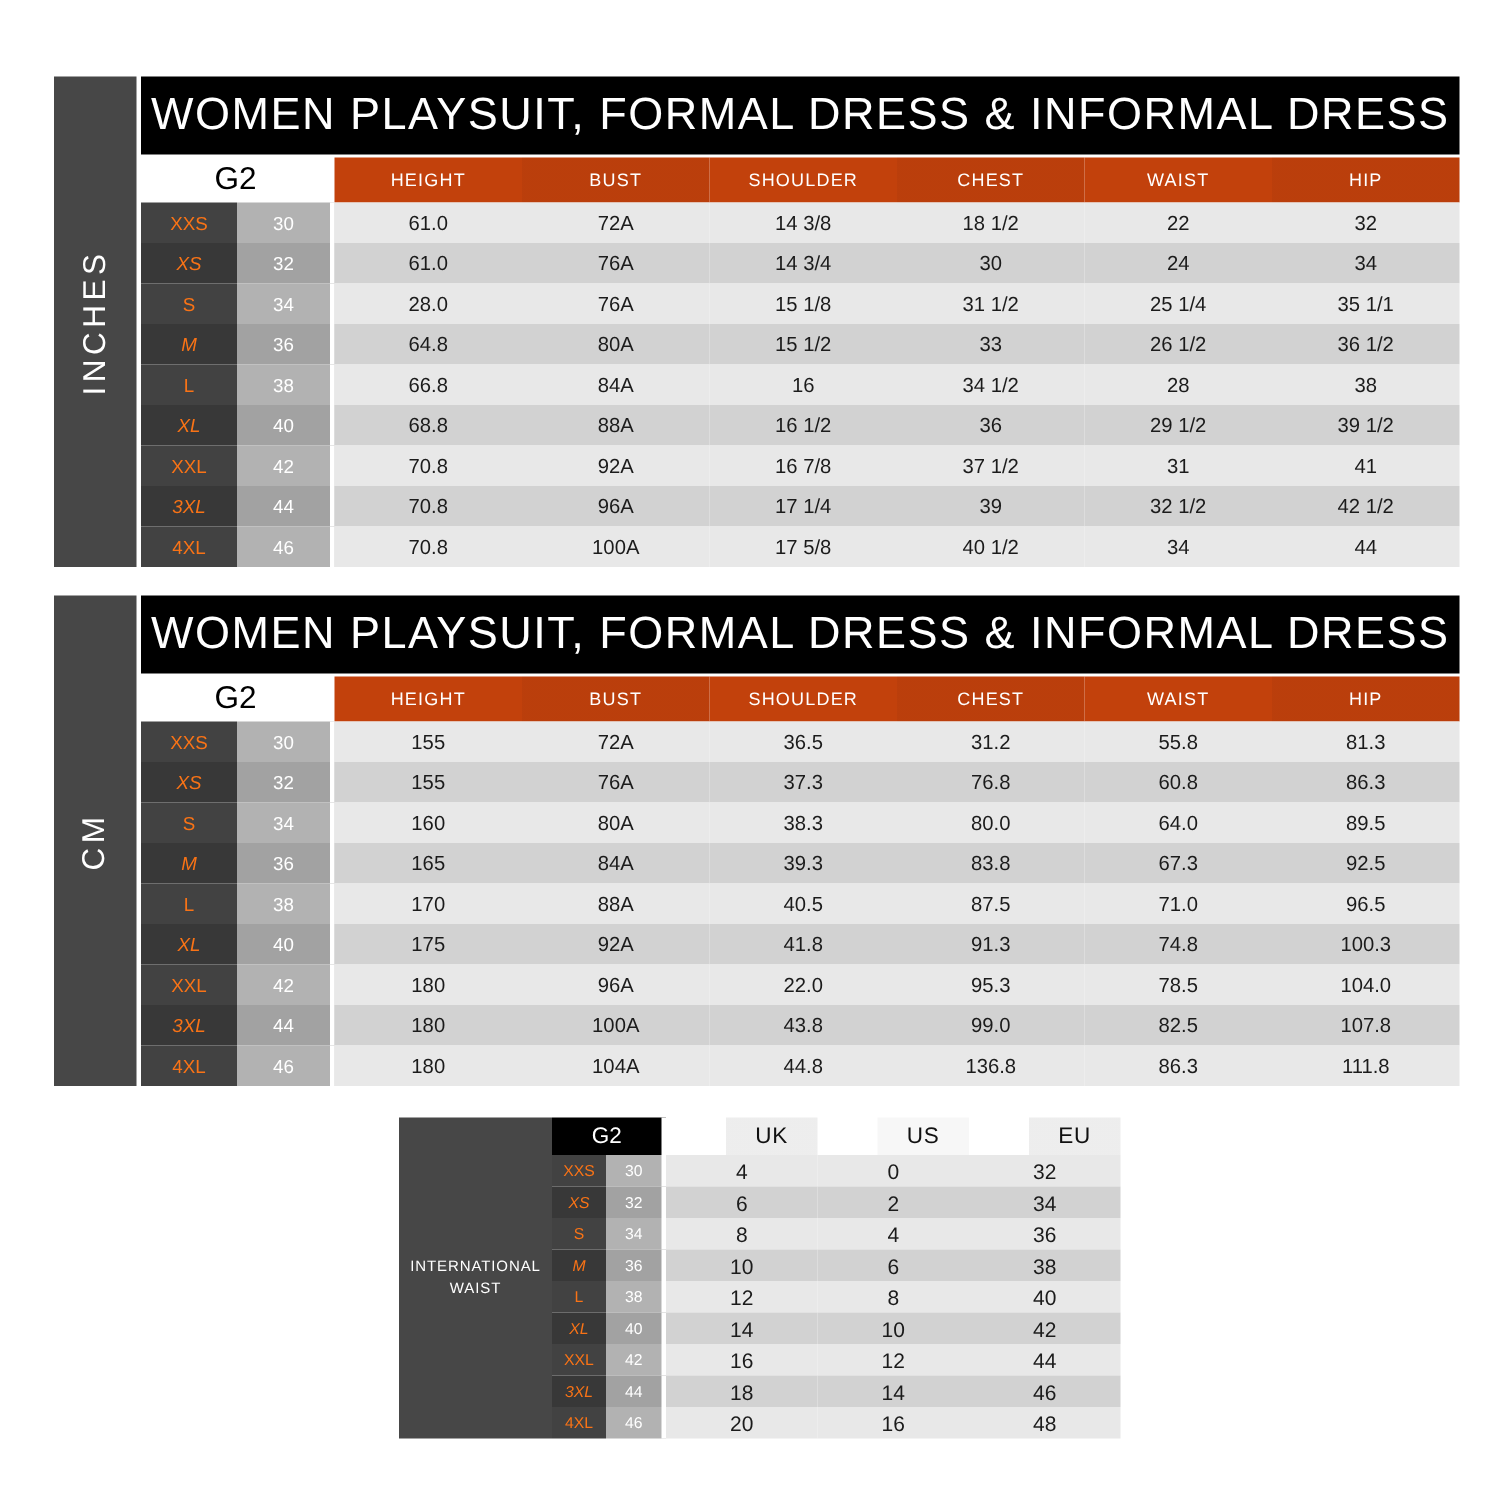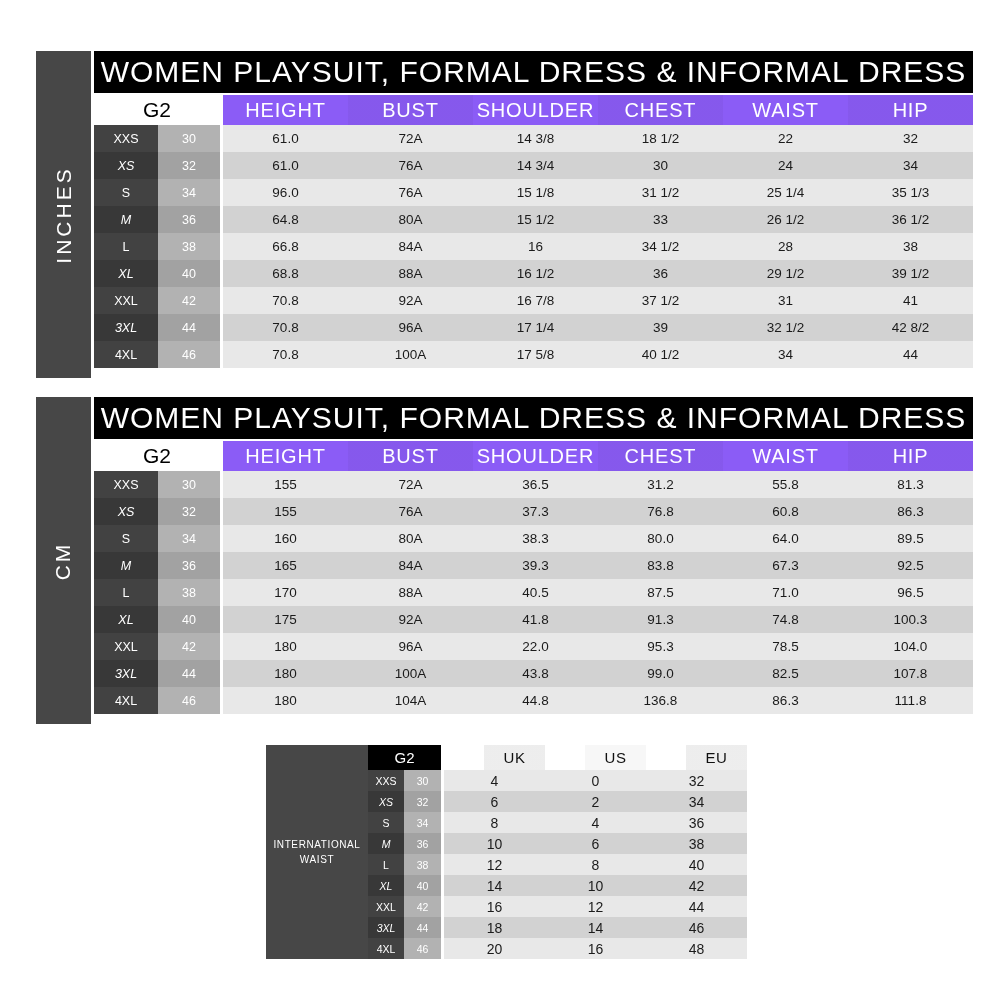--- a/index.html
+++ b/index.html
@@ -17,34 +17,34 @@
   .unit-sidebar {
     width:55px; background:#474747; margin-right:3px;
     display:flex; align-items:center; justify-content:center;
   }
   .unit-sidebar span {
     transform:rotate(-90deg); white-space:nowrap;
     color:#fff; font-size:21px; letter-spacing:3px; font-weight:400;
   }
   .table-main { flex:1; display:flex; flex-direction:column; min-width:0; }
   .title-bar {
-    height:42px; background:#000; margin-bottom:2px;
+    height:52px; background:#000; margin-bottom:2px;
     color:#fff; display:flex; align-items:center; justify-content:center;
     font-size:30px; letter-spacing:1px; white-space:nowrap;
   }
   .size-grid { display:grid; flex:1; }
   .g1 { grid-template-columns:64px 65px repeat(6, 1fr); grid-template-rows:30px repeat(9, 27px); }
   .g3 { grid-template-columns:36px 40px repeat(3, 1fr); grid-template-rows:25px repeat(9, 21px); }
 
   .cell { display:flex; align-items:center; justify-content:center; overflow:hidden; }
-  .head { background:#8b5cf6; color:#fff; font-size:20px; letter-spacing:0.8px; }
+  .head { background:#c2410c; color:#fff; font-size:12px; letter-spacing:0.8px; }
   .head-light { background:#f7f7f7; color:#111; font-size:15px; letter-spacing:0.5px;margin-left:40px; }
   .g2-white { background:#fff; color:#000; font-size:21px; grid-column:span 2; border-right:3px solid #fff; }
   .g2-black { background:#000; color:#fff; font-size:15px; grid-column:span 2; border-right:3px solid #fff; }
-  .name { color:#ffffff; font-size:12.5px; }
+  .name { color:#f97316; font-size:12.5px; }
   .name.light { background:#424242; }
   .name.dark  { background:#383838;font-style:italic; }
   .num  { color:#fff; font-size:12.5px; border-right:3px solid #fff; }
   .num.light { background:#b2b2b2; }
   .num.dark  { background:#a2a2a2; }
   .data { color:#1b1b1b; font-size:13.5px; }
   .data.light { background:#e8e8e8; }
   .data.dark  { background:#d2d2d2; }
   .t3 .name { font-size:10.5px; }
   .t3 .num  { font-size:10.5px; }
@@ -85,26 +85,26 @@
         <div class="cell name dark">XS</div>
         <div class="cell num dark">32</div>
         <div class="cell data dark">61.0</div>
         <div class="cell data dark band">76A</div>
         <div class="cell data dark">14 3/4</div>
         <div class="cell data dark band">30</div>
         <div class="cell data dark">24</div>
         <div class="cell data dark band">34</div>
         <div class="cell name light">S</div>
         <div class="cell num light">34</div>
-        <div class="cell data light">96.0</div>
+        <div class="cell data light">28.0</div>
         <div class="cell data light band">76A</div>
         <div class="cell data light">15 1/8</div>
         <div class="cell data light band">31 1/2</div>
         <div class="cell data light">25 1/4</div>
-        <div class="cell data light band">35 1/3</div>
+        <div class="cell data light band">35 1/1</div>
         <div class="cell name dark">M</div>
         <div class="cell num dark">36</div>
         <div class="cell data dark">64.8</div>
         <div class="cell data dark band">80A</div>
         <div class="cell data dark">15 1/2</div>
         <div class="cell data dark band">33</div>
         <div class="cell data dark">26 1/2</div>
         <div class="cell data dark band">36 1/2</div>
         <div class="cell name light">L</div>
         <div class="cell num light">38</div>
@@ -130,21 +130,21 @@
         <div class="cell data light band">37 1/2</div>
         <div class="cell data light">31</div>
         <div class="cell data light band">41</div>
         <div class="cell name dark">3XL</div>
         <div class="cell num dark">44</div>
         <div class="cell data dark">70.8</div>
         <div class="cell data dark band">96A</div>
         <div class="cell data dark">17 1/4</div>
         <div class="cell data dark band">39</div>
         <div class="cell data dark">32 1/2</div>
-        <div class="cell data dark band">42 8/2</div>
+        <div class="cell data dark band">42 1/2</div>
         <div class="cell name light">4XL</div>
         <div class="cell num light">46</div>
         <div class="cell data light">70.8</div>
         <div class="cell data light band">100A</div>
         <div class="cell data light">17 5/8</div>
         <div class="cell data light band">40 1/2</div>
         <div class="cell data light">34</div>
         <div class="cell data light band">44</div>
       </div>
   </div>

